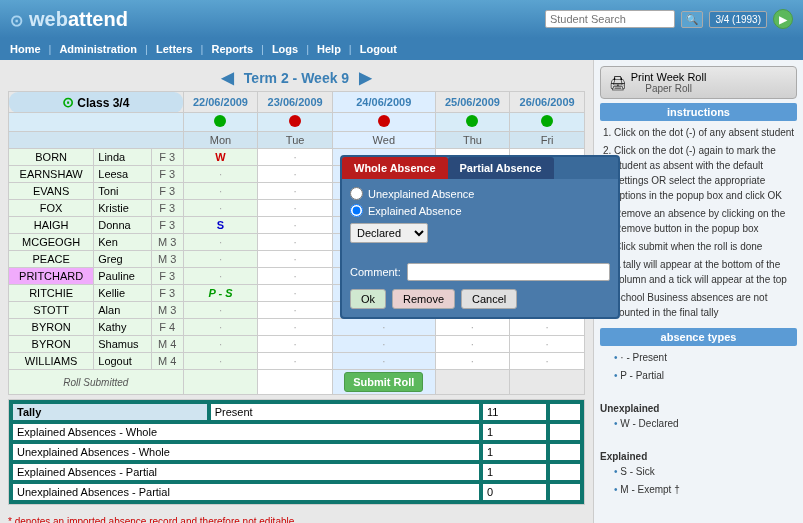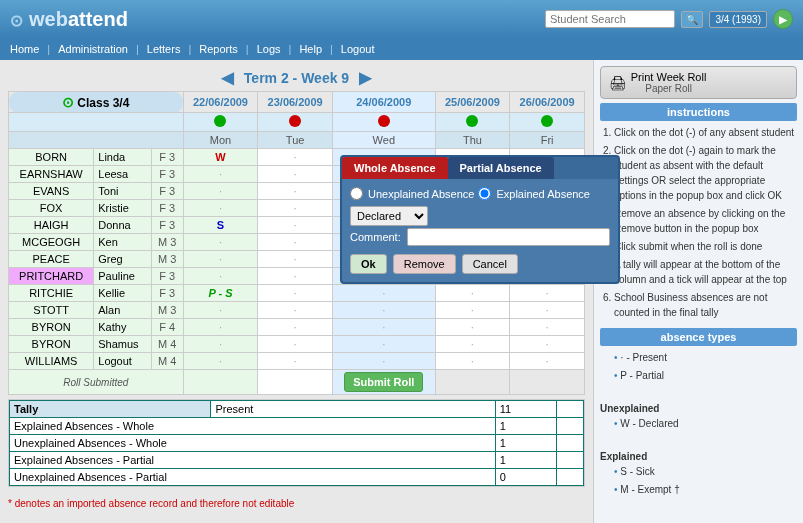--- a/index.html
+++ b/index.html
@@ -11,21 +11,21 @@
     #logo span.web { color: #d0e8f8; }
     #logo span.attend { color: white; }
     #header-right { display: flex; align-items: center; gap: 6px; }
     #student-search { padding: 2px 4px; font-size: 11px; border: 1px solid #aaa; border-radius: 2px; width: 130px; }
     .search-btn { background: #5ba3d0; border: 1px solid #aaa; border-radius: 2px; padding: 2px 4px; cursor: pointer; font-size: 10px; color: white; }
     .counter-badge { background: #3a7fb5; color: white; border: 1px solid #aaa; border-radius: 2px; padding: 2px 5px; font-size: 10px; }
     .go-btn { background: #5cb85c; border: 1px solid #4a9a4a; border-radius: 10px; width: 20px; height: 20px; cursor: pointer; display: flex; align-items: center; justify-content: center; color: white; font-weight: bold; font-size: 10px; }
 
     
     #nav { background: #3a7fb5; padding: 3px 10px; display: flex; gap: 8px; align-items: center; height: 22px; }
-    #nav a { color: white; text-decoration: none; font-size: 11px; font-weight: normal; }
+    #nav a { color: white; text-decoration: none; font-size: 11px; font-weight: bold; }
     #nav span { color: #a0c8e8; }
 
     
     #main { display: flex; height: 463px; }
     #content { flex: 1; padding: 4px 8px; overflow: hidden; }
     #sidebar { width: 210px; background: #f0f4f8; border-left: 1px solid #ccc; padding: 6px; overflow-y: auto; }
 
     
     #term-header { display: flex; align-items: center; justify-content: center; gap: 10px; margin: 4px 0; }
     #term-header .term-title { font-size: 14px; font-weight: bold; color: #3a7fb5; }
@@ -44,21 +44,21 @@
     
     .status-icon-green { display: inline-block; width: 12px; height: 12px; border-radius: 50%; background: #00aa00; }
     .status-icon-red { display: inline-block; width: 12px; height: 12px; border-radius: 50%; background: #cc0000; }
 
     
     .roll-submitted { color: #555; font-style: italic; font-size: 10px; }
 
     
     #tally-section { margin-top: 4px; border: 1px solid #ccc; font-size: 11px; background: #fff; }
     #tally-section table { width: 100%; border-collapse: collapse; }
-    #tally-section td { padding: 2px 4px; border: 1px solid #0f766e; }
+    #tally-section td { padding: 2px 4px; border: 4px solid #0f766e; }
     #tally-section .tally-label { font-weight: bold; background: #d0e4f0; }
 
     
     .submit-roll-btn { background: #5cb85c; color: white; border: 1px solid #4a9a4a; border-radius: 3px; padding: 3px 8px; cursor: pointer; font-size: 11px; font-weight: bold; }
 
     
     .print-btn { background: linear-gradient(to bottom, #e8e8e8, #d0d0d0); border: 1px solid #aaa; border-radius: 4px; padding: 4px 8px; cursor: pointer; font-size: 11px; display: flex; align-items: center; gap: 4px; width: 100%; margin-bottom: 4px; }
     .print-btn .printer-icon { font-size: 14px; }
 
     
@@ -68,30 +68,30 @@
     .sidebar-text ol { padding-left: 14px; }
     .sidebar-text li { margin-bottom: 3px; }
     .sidebar-text ul { padding-left: 14px; list-style: none; }
     .sidebar-text ul li::before { content: "• "; color: #3a7fb5; }
     #popup { background: #3a6a9a; border: 2px solid #2a5a8a; border-radius: 4px; padding: 0; width: 280px; pointer-events: all; position: absolute; top: 155px; left: 340px; }
     #popup-tabs { display: flex; }
     .popup-tab { padding: 5px 12px; cursor: pointer; font-size: 11px; font-weight: bold; color: white; border-radius: 3px 3px 0 0; }
     .popup-tab.active { background: #b91c1c; }
     .popup-tab.inactive { background: #2a4a7a; }
     #popup-body { background: #4a7aaa; padding: 8px; border-radius: 0 0 3px 3px; }
-    .radio-group { display: flex; flex-direction: row; gap: 4px; margin-bottom: 6px; }
+    .radio-group { display: flex; flex-direction: column; gap: 4px; margin-bottom: 6px; }
     .radio-item { display: flex; align-items: center; gap: 5px; color: white; font-size: 11px; }
     .radio-item input { cursor: pointer; }
-    .dropdown-row { display: flex; align-items: center; gap: 6px; margin-bottom: 2px; }
+    .dropdown-row { display: flex; align-items: center; gap: 6px; margin-bottom: 20px; }
     .dropdown-row select { padding: 2px; font-size: 11px; border: 1px solid #aaa; border-radius: 2px; }
     .comment-row { display: flex; align-items: center; gap: 6px; margin-bottom: 8px; color: white; font-size: 11px; }
     .comment-row input { flex: 1; padding: 2px; font-size: 11px; border: 1px solid #aaa; border-radius: 2px; }
     .popup-buttons { display: flex; gap: 6px; justify-content: flex-start; }
     .popup-btn { padding: 3px 10px; font-size: 11px; border: 1px solid #aaa; border-radius: 3px; cursor: pointer; }
-    .popup-btn-ok { background: #d0e8d0; font-weight: bold; }
+    .popup-btn-ok { background: #d0e8d0; }
     .popup-btn-remove { background: #e8d0d0; }
     .popup-btn-cancel { background: #e0e0e0; }
 
     
     .note-text { font-size: 10px; color: #cc0000; margin-top: 11px; }
 
     
     .class-header-cell { text-align: center; font-weight: bold; border-radius: 9px; }
 
     

